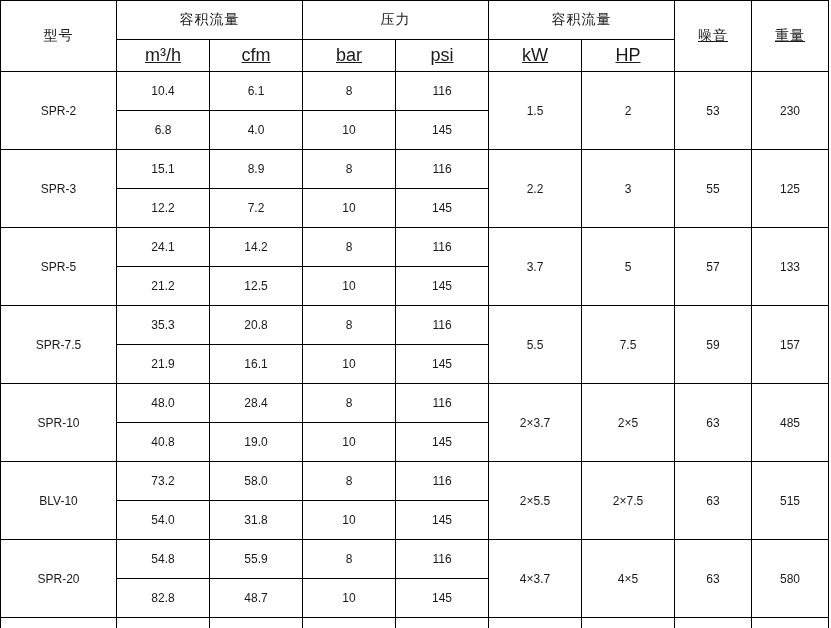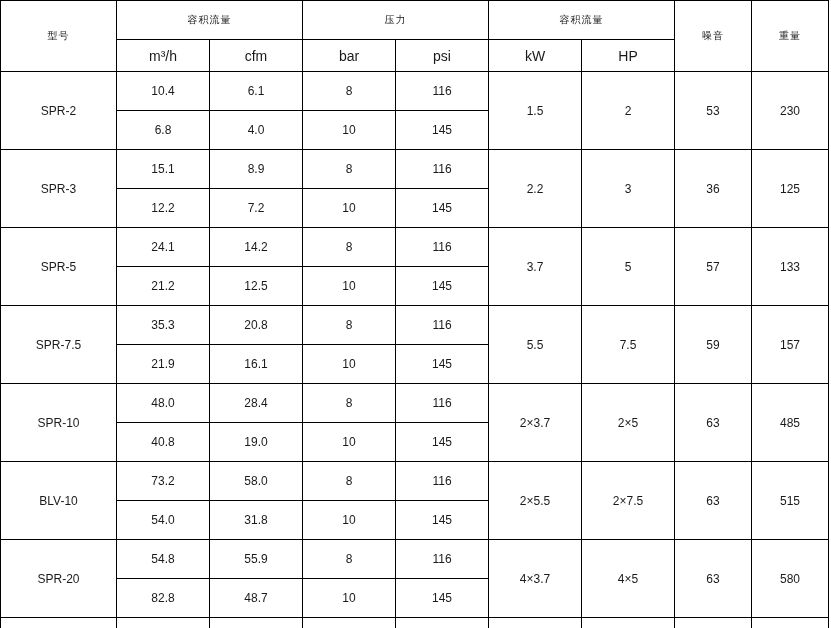--- a/index.html
+++ b/index.html
@@ -26,34 +26,34 @@
   }
   table.spec td, table.spec th {
     border: 1px solid #000000;
     font-weight: normal;
     text-align: center;
     vertical-align: middle;
     padding: 0;
   }
   .hdr-main td {
     height: 38px;
-    font-size: 10px;
+    font-size: 14px;
     font-weight: bold;
     letter-spacing: 1px;
   }
   .hdr-sub td {
     height: 31px;
-    font-size: 14px;
+    font-size: 18px;
   }
   .data td {
     height: 38px;
     font-size: 12px;
   }
   .col-model { width: 115px; }
-  .col-unit  { width: 76px; }
+  .col-unit  { width: 76px; text-decoration: underline; }
   
   .model-cell { font-size: 12px; }
 </style>
 </head>
 <body>
 
 <div class="sheet">
   <table class="spec">
     <tbody>
       <tr class="hdr-main">
@@ -92,21 +92,21 @@
       </tr>
 
       <tr class="data">
         <td class="model-cell" rowspan="2">SPR-3</td>
         <td>15.1</td>
         <td>8.9</td>
         <td>8</td>
         <td>116</td>
         <td rowspan="2">2.2</td>
         <td rowspan="2">3</td>
-        <td rowspan="2">36</td>
+        <td rowspan="2">55</td>
         <td rowspan="2">125</td>
       </tr>
       <tr class="data">
         <td>12.2</td>
         <td>7.2</td>
         <td>10</td>
         <td>145</td>
       </tr>
 
       <tr class="data">

